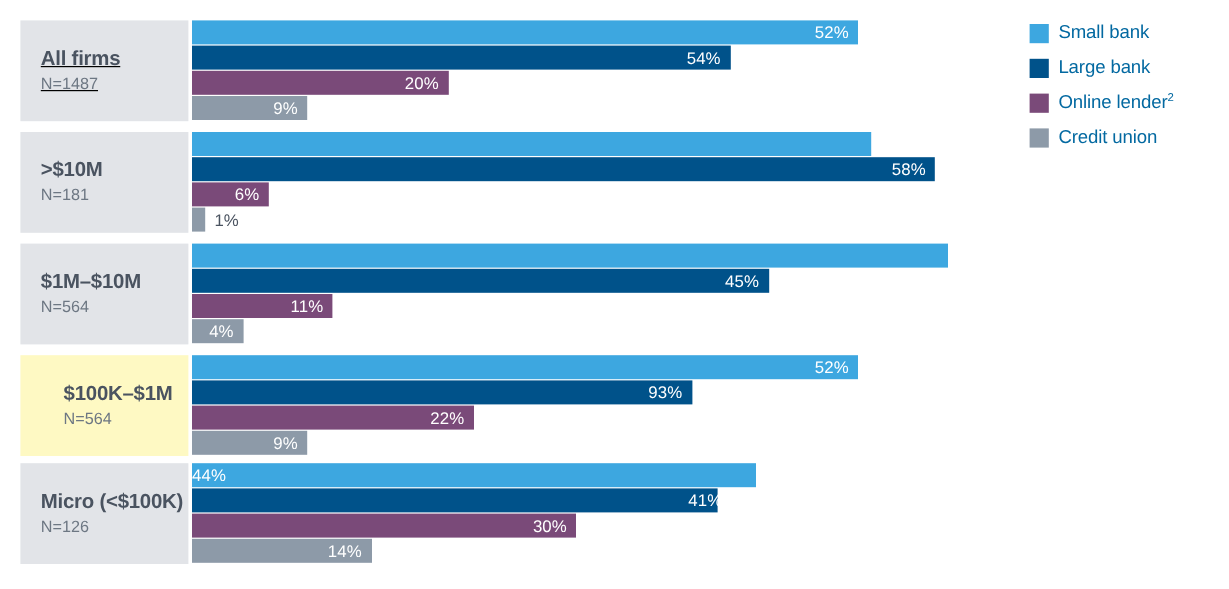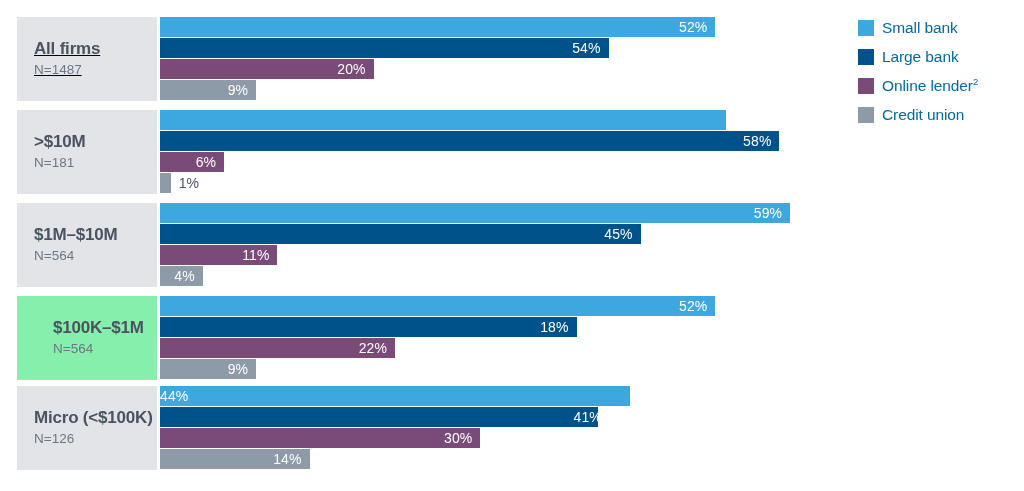--- a/index.html
+++ b/index.html
@@ -193,49 +193,48 @@
         </div>
       </div>
       <div class="row" style="top: 203px; height: 84px;">
         <div class="row-label" style="background: rgb(226, 228, 232);">
           <div class="row-label-title">$1M–$10M</div>
           <div class="row-label-n">N=564</div>
         </div>
         <div class="bars">
           <div class="bar-track s0">
             <div class="bar" style="width: 630.12px; background: rgb(61, 167, 224);"></div>
-            <div class="bar-value inside" style="left: 0px; width: 630.12px; text-align: right; box-sizing: border-box; padding-right: 8px;">59%</div>
           </div>
           <div class="bar-track s1">
             <div class="bar" style="width: 480.6px; background: rgb(0, 82, 138);"></div>
             <div class="bar-value inside" style="left: 0px; width: 480.6px; text-align: right; box-sizing: border-box; padding-right: 8px;">45%</div>
           </div>
           <div class="bar-track s2">
             <div class="bar" style="width: 117.48px; background: rgb(122, 74, 121);"></div>
             <div class="bar-value inside" style="left: 0px; width: 117.48px; text-align: right; box-sizing: border-box; padding-right: 8px;">11%</div>
           </div>
           <div class="bar-track s3">
             <div class="bar" style="width: 42.72px; background: rgb(141, 154, 168);"></div>
             <div class="bar-value inside" style="left: 0px; width: 42.72px; text-align: right; box-sizing: border-box; padding-right: 8px;">4%</div>
           </div>
         </div>
       </div>
       <div class="row" style="top: 296px; height: 84px;">
-        <div class="row-label" style="background: #86efac; padding-left: 36px;">
+        <div class="row-label" style="background: #fef9c3; padding-left: 36px;">
           <div class="row-label-title">$100K–$1M</div>
           <div class="row-label-n">N=564</div>
         </div>
         <div class="bars">
           <div class="bar-track s0">
             <div class="bar" style="width: 555.36px; background: rgb(61, 167, 224);"></div>
             <div class="bar-value inside" style="left: 0px; width: 555.36px; text-align: right; box-sizing: border-box; padding-right: 8px;">52%</div>
           </div>
           <div class="bar-track s1">
             <div class="bar" style="width: 416.52px; background: rgb(0, 82, 138);"></div>
-            <div class="bar-value inside" style="left: 0px; width: 416.52px; text-align: right; box-sizing: border-box; padding-right: 8px;">18%</div>
+            <div class="bar-value inside" style="left: 0px; width: 416.52px; text-align: right; box-sizing: border-box; padding-right: 8px;">93%</div>
           </div>
           <div class="bar-track s2">
             <div class="bar" style="width: 234.96px; background: rgb(122, 74, 121);"></div>
             <div class="bar-value inside" style="left: 0px; width: 234.96px; text-align: right; box-sizing: border-box; padding-right: 8px;">22%</div>
           </div>
           <div class="bar-track s3">
             <div class="bar" style="width: 96.12px; background: rgb(141, 154, 168);"></div>
             <div class="bar-value inside" style="left: 0px; width: 96.12px; text-align: right; box-sizing: border-box; padding-right: 8px;">9%</div>
           </div>
         </div>

